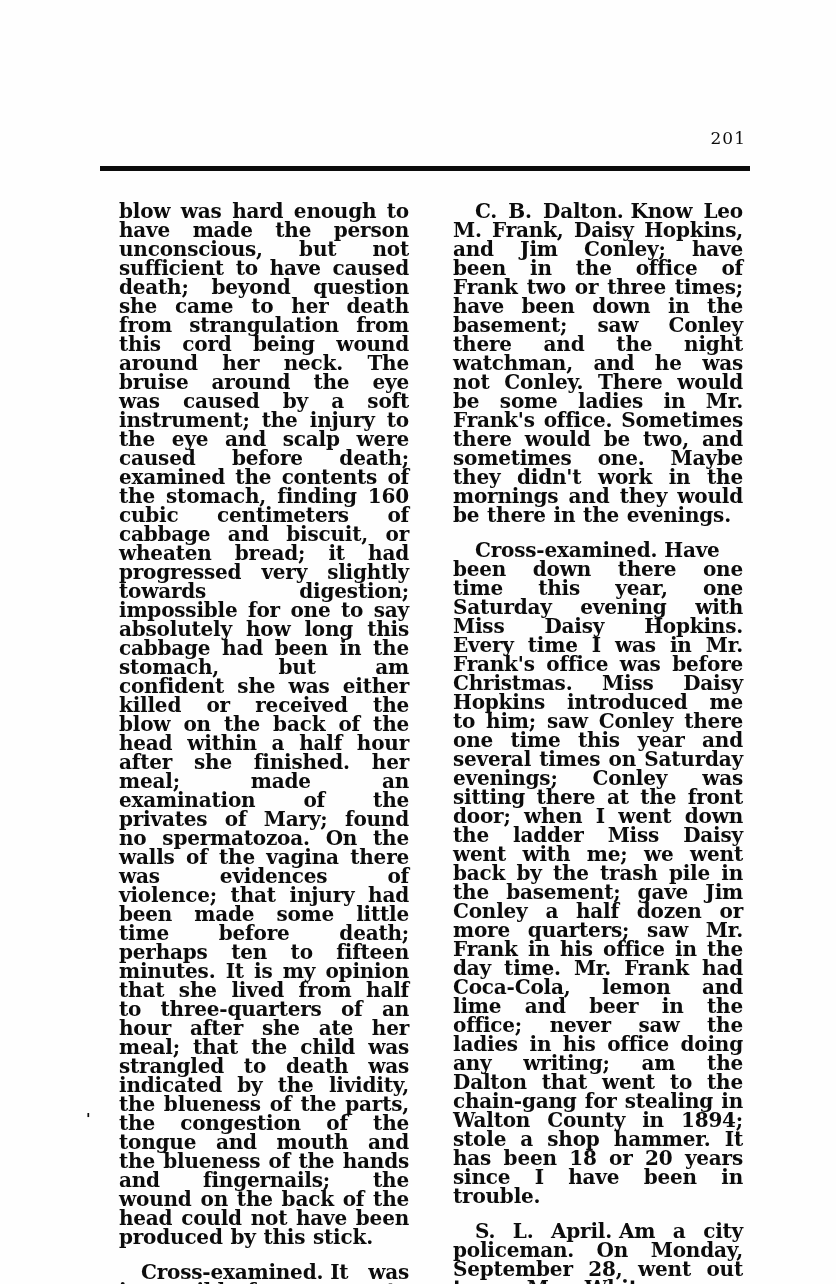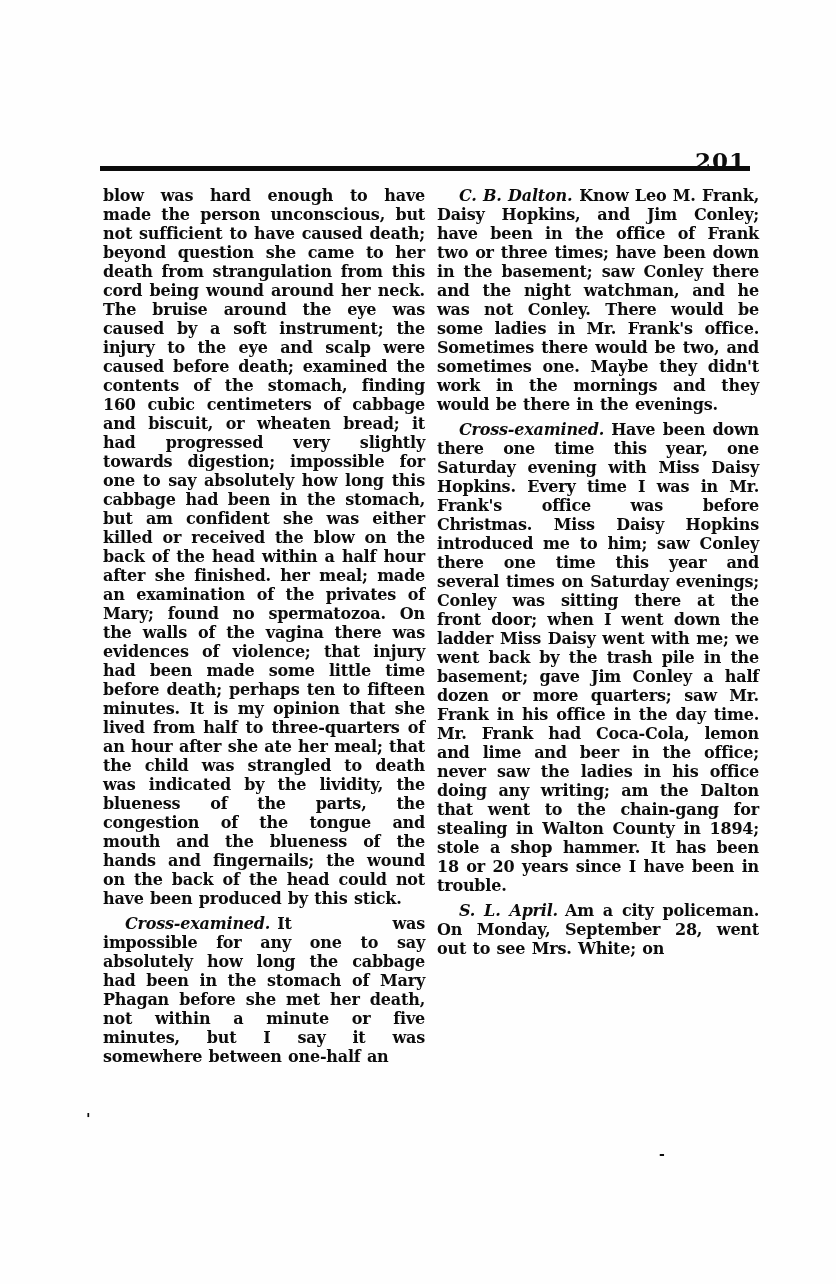--- a/index.html
+++ b/index.html
@@ -23,24 +23,24 @@
     width: 560px;
     text-align: center;
     font-style: italic;
     font-weight: bold;
     font-size: 20px;
     letter-spacing: 3px;
     white-space: nowrap;
   }
   .page-number {
     position: absolute;
-    top: 147px;
+    top: 128px;
     right: 90px;
-    font-weight: bold;
-    font-size: 23px;
+    font-weight: normal;
+    font-size: 17px;
     letter-spacing: 1px;
   }
   .header-rule {
     position: absolute;
     top: 166px;
     left: 100px;
     width: 650px;
     height: 5px;
     background: #0c0c0c;
   }
@@ -50,36 +50,35 @@
     left: 103px;
     width: 656px;
     display: flex;
     gap: 12px;
   }
   .col {
     width: 322px;
     flex: 0 0 322px;
   }
   .para {
-    margin: 0;
-    font-size: 16px;
+    margin: 16px;
+    font-size: 20px;
     line-height: 19px;
     font-weight: bold;
     text-align: justify;
     letter-spacing: -0.2px;
     word-spacing: 1px;
   }
   .para + .para {
     margin-top: 6px;
   }
   .para.indented {
     text-indent: 22px;
   }
   .lead {
-    font-style: italic;
     margin-right: 7px;
   }
   .artifact {
     position: absolute;
     font-weight: bold;
     color: #0c0c0c;
   }
   .artifact-left {
     top: 1110px;
     left: 86px;

